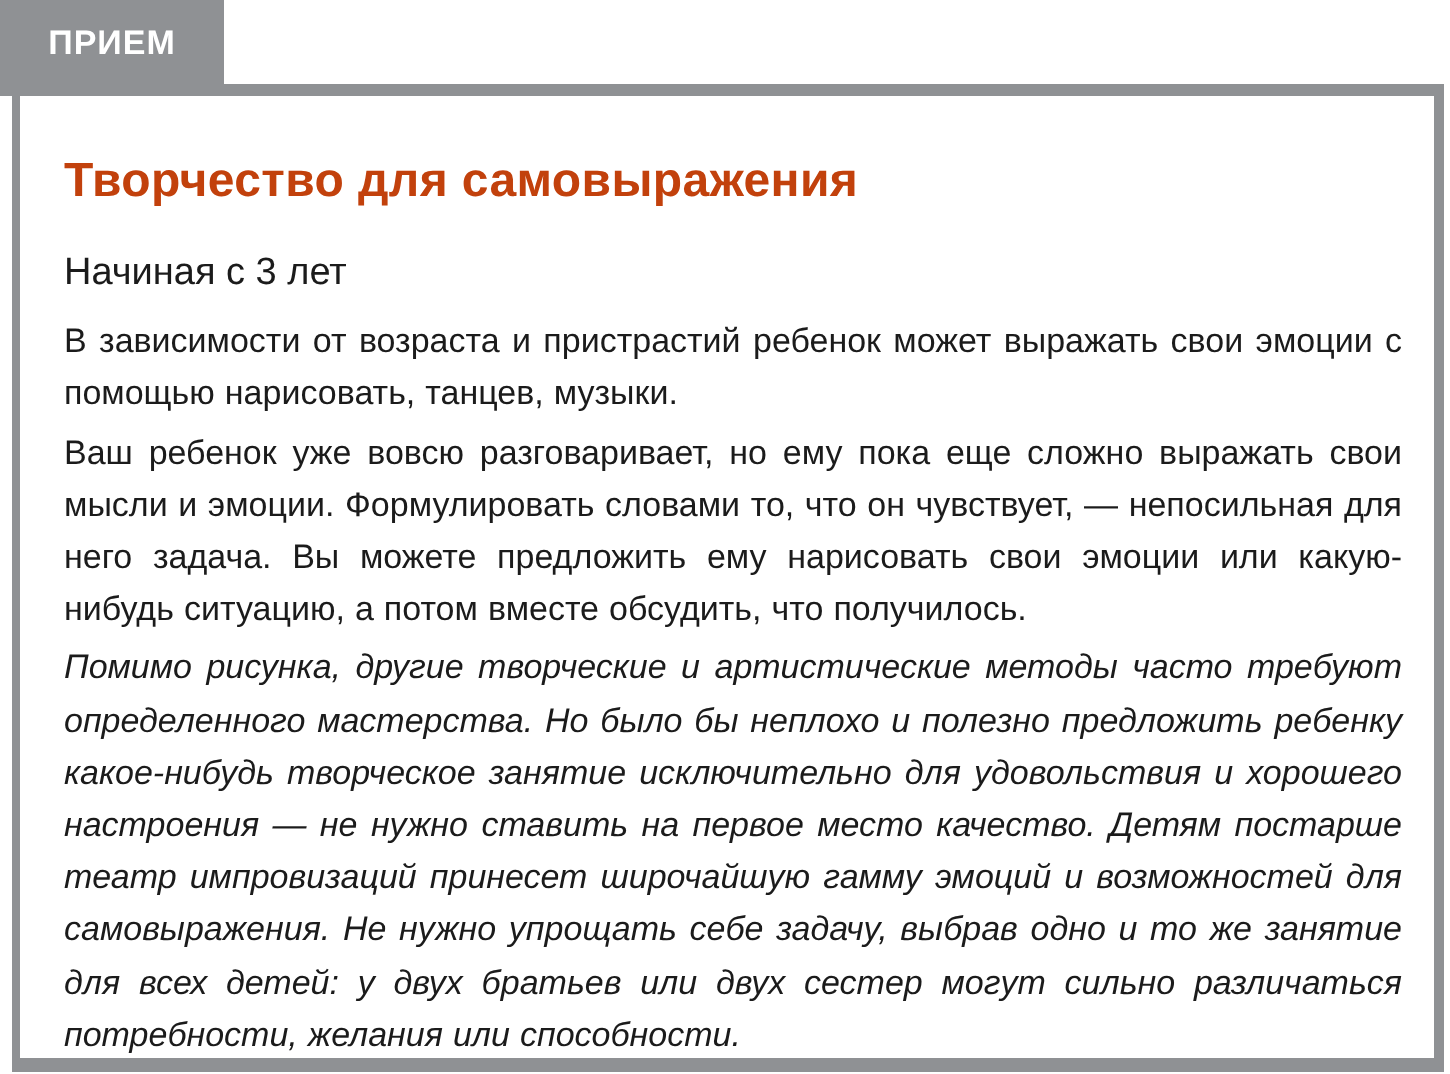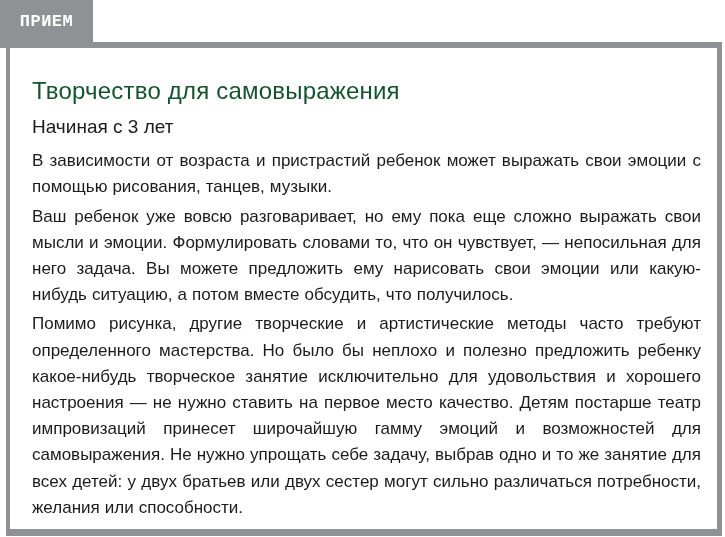--- a/index.html
+++ b/index.html
@@ -13,30 +13,29 @@
     height: 537px;
     overflow: hidden;
     font-family: "Liberation Sans", "DejaVu Sans", sans-serif;
   }
 
   
   .tab {
     position: absolute;
     left: 0;
     top: 0;
-    width: 93px;
+    width: 112px;
     height: 48px;
     background: #8F9194;
     display: flex;
     align-items: center;
     justify-content: center;
     padding-bottom: 5px;
     box-sizing: border-box;
     z-index: 2;
-    font-family: Liberation Mono, monospace;
   }
   .tab-label {
     color: #ffffff;
     font-weight: bold;
     font-size: 17px;
     letter-spacing: 0.5px;
   }
 
   
   .card {
@@ -58,25 +57,25 @@
 
   .card-inner {
     box-sizing: border-box;
     width: 100%;
     height: 100%;
     padding: 28px 16px 6px 22px;
     overflow: hidden;
   }
 
   .card-title {
-    margin: 0 0 8px 0;
+    margin: 0 0 18px 0;
     font-size: 24px;
     line-height: 30px;
-    font-weight: normal;
-    color: #14532d;
+    font-weight: bold;
+    color: #c2410c;
     letter-spacing: 0.2px;
   }
 
   .age-note {
     margin: 0 0 8px 0;
     font-size: 19px;
     line-height: 26.2px;
     color: #1B1B1B;
   }
 
@@ -85,32 +84,33 @@
     font-size: 17px;
     line-height: 26.2px;
     color: #1B1B1B;
     text-align: justify;
     hyphens: auto;
     -webkit-hyphens: auto;
     word-spacing: 0.3px;
   }
   .body-text p:last-child {
     margin-bottom: 16px;
+    font-style: italic;
   }
 </style>
 </head>
 <body>
 
 <div class="tab">
   <span class="tab-label">ПРИЕМ</span>
 </div>
 
 <div class="card">
   <div class="card-inner">
     <h1 class="card-title">Творчество для самовыражения</h1>
     <p class="age-note">Начиная с 3 лет</p>
     <div class="body-text">
-      <p>В зависимости от возраста и пристрастий ребенок может выражать свои эмоции с помощью рисования, танцев, музыки.</p>
+      <p>В зависимости от возраста и пристрастий ребенок может выражать свои эмоции с помощью нарисовать, танцев, музыки.</p>
       <p>Ваш ребенок уже вовсю разговаривает, но ему пока еще сложно выражать свои мысли и эмоции. Формулировать словами то, что он чувствует, — непосильная для него задача. Вы можете предложить ему нарисовать свои эмоции или какую-нибудь ситуацию, а потом вместе обсудить, что получилось.</p>
       <p>Помимо рисунка, другие творческие и артистические методы часто требуют определенного мастерства. Но было бы неплохо и полезно предложить ребенку какое-нибудь творческое занятие исключительно для удовольствия и хорошего настроения — не нужно ставить на первое место качество. Детям постарше театр импровизаций принесет широчайшую гамму эмоций и возможностей для самовыражения. Не нужно упрощать себе задачу, выбрав одно и то же занятие для всех детей: у двух братьев или двух сестер могут сильно различаться потребности, желания или способности.</p>
     </div>
   </div>
 </div>
 
 </body></html>

